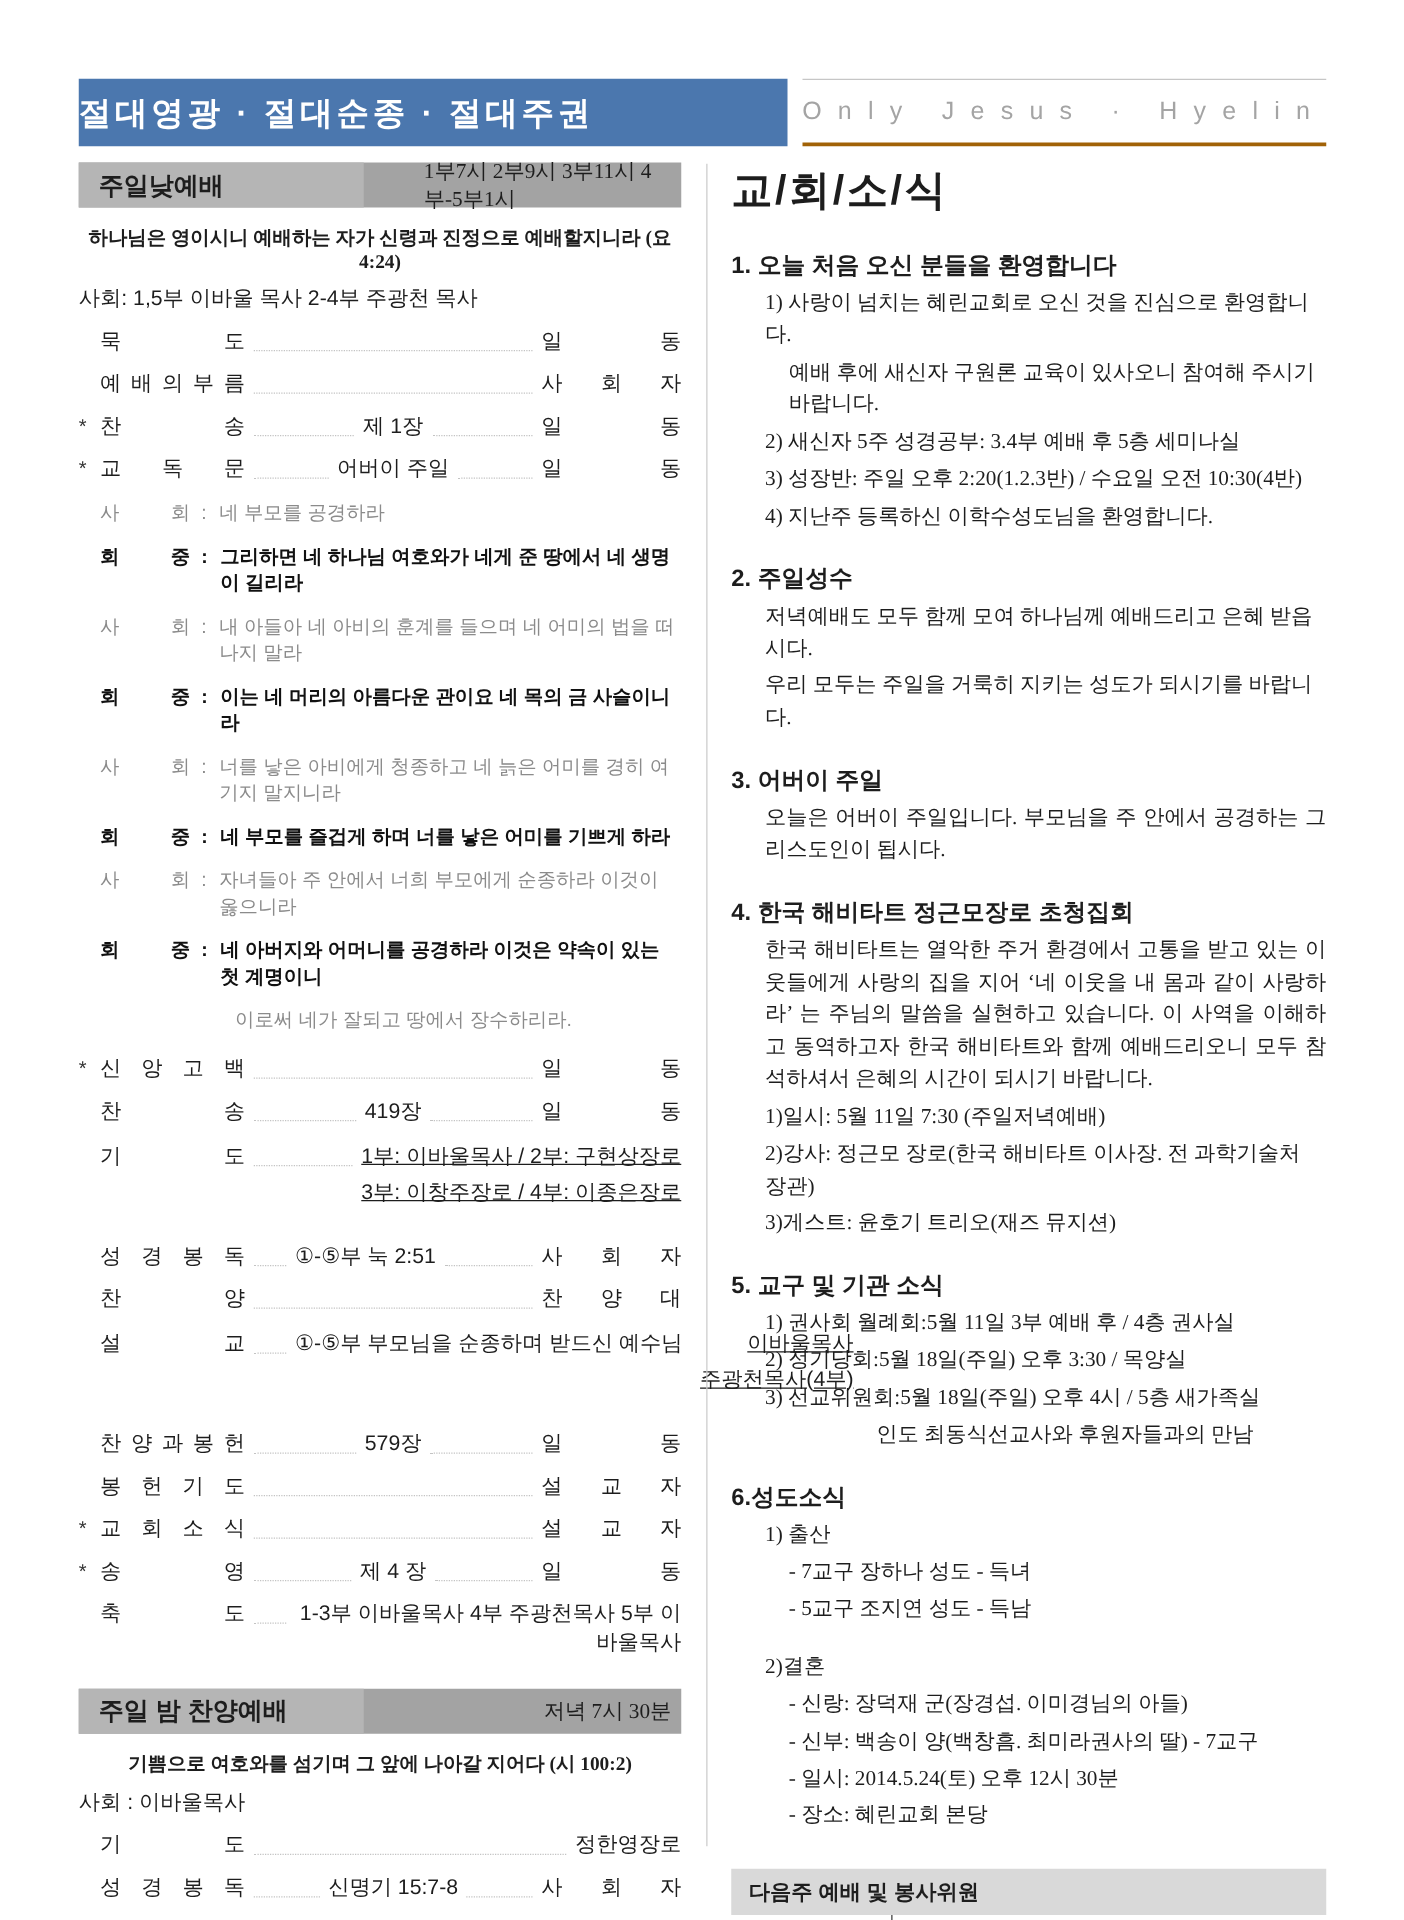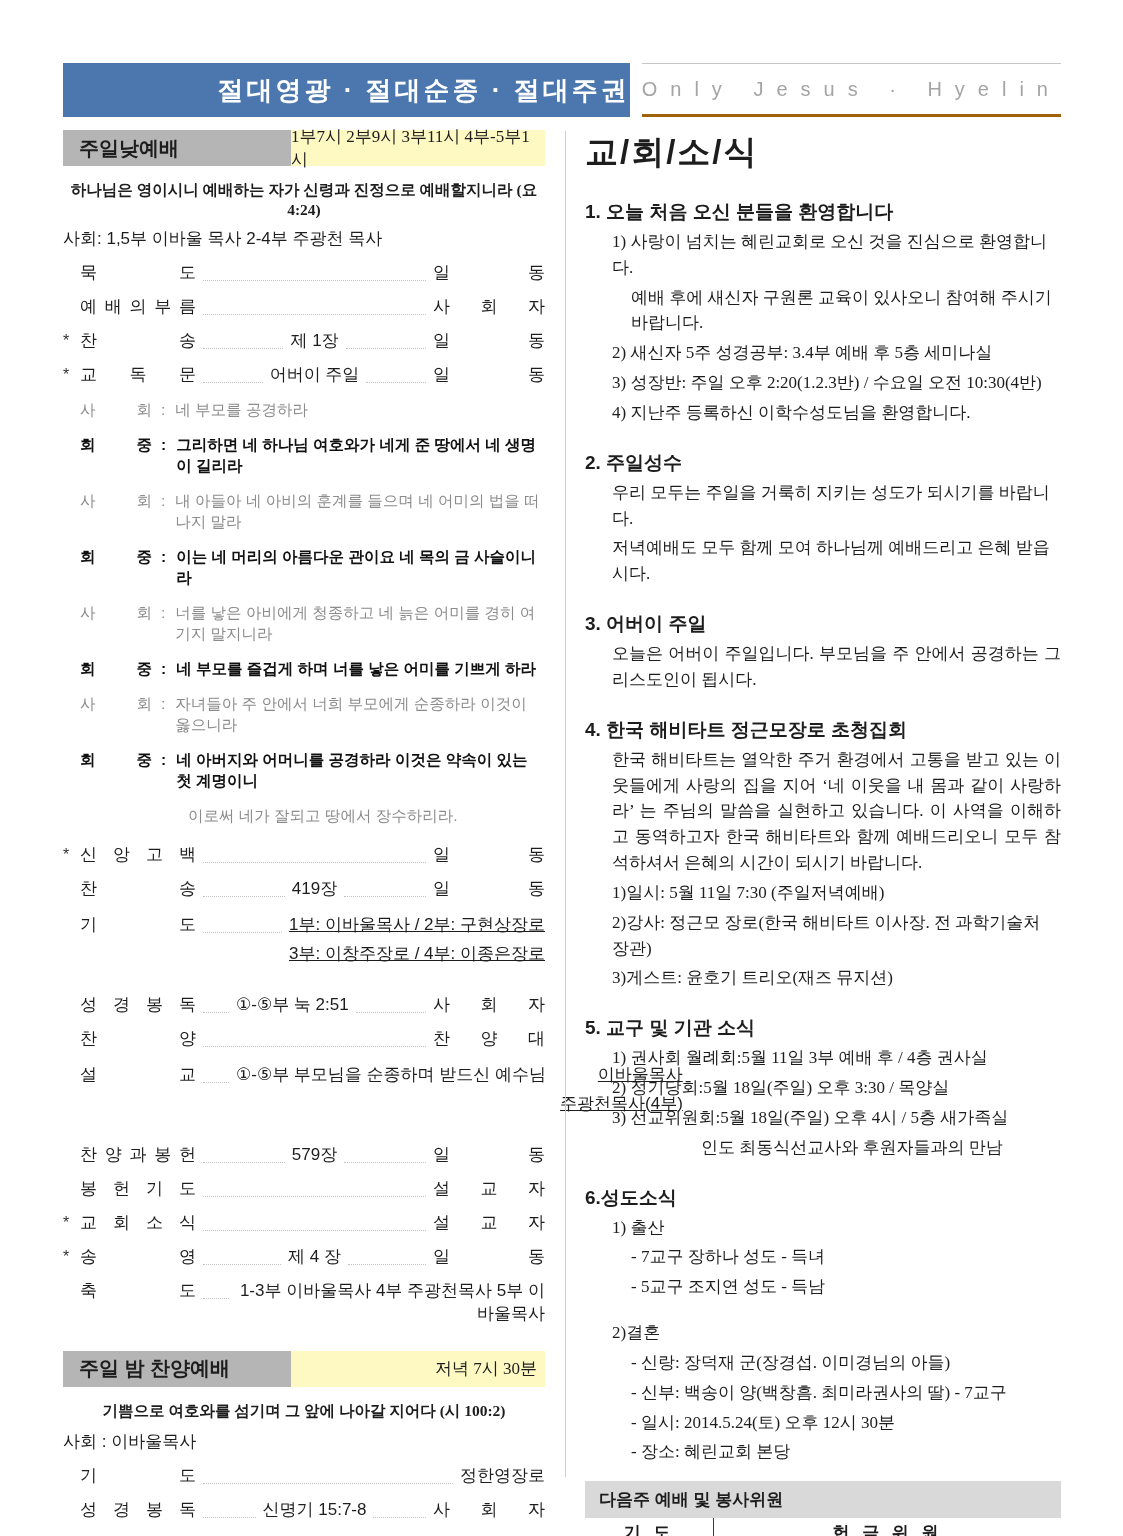--- a/index.html
+++ b/index.html
@@ -1,25 +1,25 @@
 <!DOCTYPE html>
 <html><head>
 <meta charset="utf-8">
 <style>
   html,body{margin:0;padding:0;}
   body{width:1123px;height:1536px;background:#fff;font-family:"Liberation Sans","DejaVu Sans",sans-serif;color:#1d1d1d;overflow:hidden;position:relative;}
   .page{position:absolute;left:63px;top:63px;width:998px;}
   .band{display:flex;height:54px;}
-  .band-left{width:591px;background:#4b77ae;color:#fff;display:flex;align-items:center;justify-content:flex-end;font-size:26px;font-weight:bold;letter-spacing:3px;}
+  .band-left{width:591px;background:#4b77ae;color:#fff;display:flex;align-items:center;justify-content:flex-start;font-size:26px;font-weight:bold;letter-spacing:3px;}
   .band-right{flex:1;margin-left:12px;border-top:1px solid #c6c6c6;border-bottom:3px solid #a16207;color:#a4a4a4;display:flex;align-items:center;justify-content:center;font-size:20px;letter-spacing:13px;white-space:nowrap;}
   .vdivider{position:absolute;left:502px;top:68px;width:1px;height:1346px;background:#ccc;}
   .columns{display:flex;margin-top:13px;}
   .col-left{width:482px;}
   .col-right{width:476px;margin-left:40px;}
-  .sec-head{display:flex;height:36px;background:#fef9c3;}
+  .sec-head{display:flex;height:36px;background:#a3a3a3;gap:48px;}
   .sec-head .box{width:228px;background:#b5b5b5;display:flex;align-items:center;padding-left:16px;font-weight:bold;font-size:20px;box-sizing:border-box;}
   .sec-head .times{flex:1;display:flex;align-items:center;justify-content:flex-end;padding-right:8px;font-size:17px;font-family:Liberation Serif, serif;}
   .mt{margin-top:26px;}
   .verse{text-align:center;font-size:15.5px;margin-top:14px;font-family:"Liberation Serif","DejaVu Serif",serif;font-weight:bold;}
   .moderator{text-align:left;font-size:17px;margin-top:8px;}
   .wrow{display:flex;align-items:baseline;font-size:17px;margin-top:11px;}
   .wrow.gap{margin-top:24px;}
   .star{width:17px;font-size:16px;color:#333;flex:none;}
   .wlabel{width:116px;display:flex;justify-content:space-between;flex:none;}
   .leader{flex:1 1 auto;margin:0 7px;border-bottom:1px dotted #c3c3c3;overflow:hidden;white-space:nowrap;color:transparent;font-size:9px;}
@@ -36,21 +36,21 @@
   .rbold{color:#111;font-weight:bold;}
   .rcont .rtext{padding-left:125px;}
   .news-title{font-size:33px;font-weight:bold;letter-spacing:2px;}
   .nsec{margin-top:24px;}
   .nhead{font-size:19px;font-weight:bold;}
   .nline{font-family:"Liberation Serif","DejaVu Serif",serif;font-size:17px;line-height:1.52;margin-top:4px;padding-left:27px;}
   .nline.ind1{padding-left:46px;}
   .nline.ind2{padding-left:116px;}
   .nline.para{text-align:justify;}
   .nline.gapline{margin-top:20px;}
-  .cband{margin-top:16px;background:#d9d9d9;font-weight:bold;font-size:17px;padding:7px 0 7px 14px;}
+  .cband{margin-top:30px;background:#d9d9d9;font-weight:bold;font-size:17px;padding:7px 0 7px 14px;}
   .ctable{display:flex;border-bottom:2px solid #3a3a3a;align-items:stretch;}
   .cleft{width:128px;flex:none;}
   .cright{flex:1;border-left:1px solid #3a3a3a;}
   .chead{text-align:center;font-size:17px;letter-spacing:4px;border-bottom:1px solid #3a3a3a;padding:3px 0;font-weight:bold;}
 </style>
 </head>
 <body>
 
 <div class="page">
   <div class="band">
@@ -414,22 +414,22 @@
           <div class="nsec">
             <div class="nhead">1. 오늘 처음 오신 분들을 환영합니다</div>
             <div class="nline ind0">1) 사랑이 넘치는 혜린교회로 오신 것을 진심으로 환영합니다.</div>
             <div class="nline ind1">예배 후에 새신자 구원론 교육이 있사오니 참여해 주시기 바랍니다.</div>
             <div class="nline ind0">2) 새신자 5주 성경공부: 3.4부 예배 후 5층 세미나실</div>
             <div class="nline ind0">3) 성장반: 주일 오후 2:20(1.2.3반) / 수요일 오전 10:30(4반)</div>
             <div class="nline ind0">4) 지난주 등록하신 이학수성도님을 환영합니다.</div>
           </div>
           <div class="nsec">
             <div class="nhead">2. 주일성수</div>
+            <div class="nline ind0">저녁예배도 모두 함께 모여 하나님께 예배드리고 은혜 받읍시다.</div>
             <div class="nline ind0">우리 모두는 주일을 거룩히 지키는 성도가 되시기를 바랍니다.</div>
-            <div class="nline ind0">저녁예배도 모두 함께 모여 하나님께 예배드리고 은혜 받읍시다.</div>
           </div>
           <div class="nsec">
             <div class="nhead">3. 어버이 주일</div>
             <div class="nline ind0 para">오늘은 어버이 주일입니다. 부모님을 주 안에서 공경하는 그리스도인이 됩시다.</div>
           </div>
           <div class="nsec">
             <div class="nhead">4. 한국 해비타트 정근모장로 초청집회</div>
             <div class="nline ind0 para">한국 해비타트는 열악한 주거 환경에서 고통을 받고 있는 이웃들에게 사랑의 집을 지어 ‘네 이웃을 내 몸과 같이 사랑하라’ 는 주님의 말씀을 실현하고 있습니다. 이 사역을 이해하고 동역하고자 한국 해비타트와 함께 예배드리오니 모두 참석하셔서 은혜의 시간이 되시기 바랍니다.</div>
             <div class="nline ind0">1)일시: 5월 11일 7:30 (주일저녁예배)</div>
             <div class="nline ind0">2)강사: 정근모 장로(한국 해비타트 이사장. 전 과학기술처 장관)</div>

